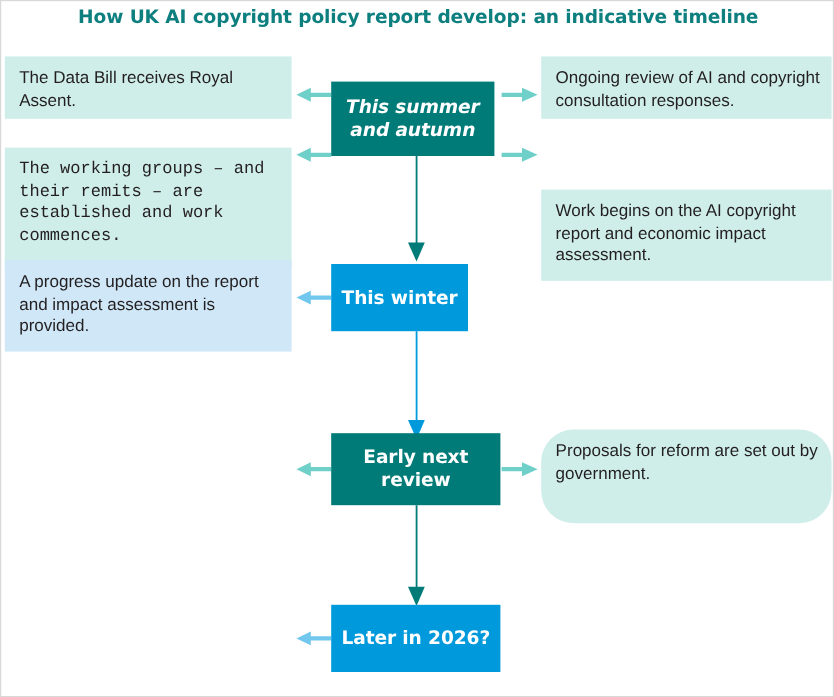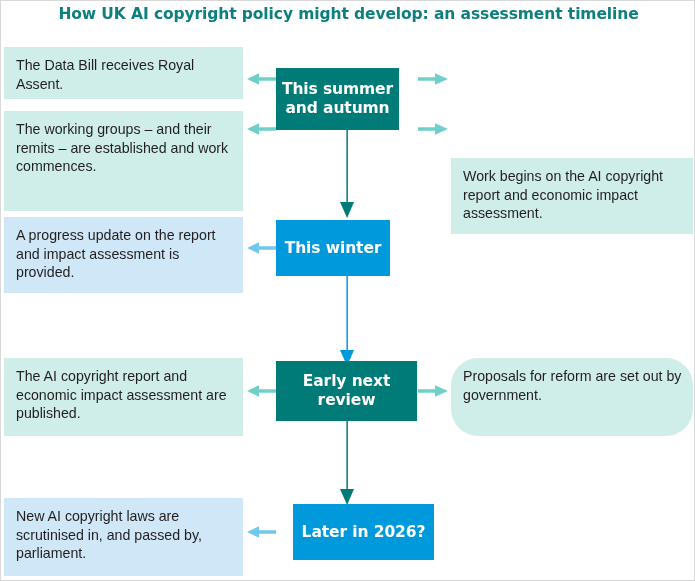--- a/index.html
+++ b/index.html
@@ -69,26 +69,27 @@
   .h-arrow { position: absolute; }
   .v-arrow { position: absolute; }
 
   svg { display: block; overflow: visible; }
 </style>
 </head>
 <body>
 
 <div id="page">
 
-  <div class="title">How UK AI copyright policy might develop: an assessment timeline</div>
+  <div class="title">How UK AI copyright policy report develop: an indicative timeline</div>
 
   <div class="side-box mint" style="left:3px; top:46px; width:239px; height:52px;">The Data Bill receives Royal Assent.</div>
 
-  <div class="side-box mint" style="left:3px; top:110px; width:239px; height:100px;">The working groups – and their remits – are established and work commences.</div>
+  <div class="side-box mint" style="left:3px; top:122px; width:239px; height:100px;font-family:Liberation Mono, monospace;">The working groups – and their remits – are established and work commences.</div>
 
+  <div class="side-box mint" style="left:450px; top:46px; width:242px; height:52px;">Ongoing review of AI and copyright consultation responses.</div>
 
   <div class="side-box mint" style="left:450px; top:110px; width:242px; height:76px;margin-top:47px;">Work begins on the AI copyright report and economic impact assessment.</div>
 
   <div class="h-arrow" style="left:246px; top:71px;">
     <svg width="29" height="14" viewBox="0 0 29 14">
       <path d="M29 5.2 H12 V1.2 L0 7 L12 12.8 V8.8 H29 Z" fill="#6fcfc9"></path>
     </svg>
   </div>
   <div class="h-arrow" style="left:246px; top:121px;">
     <svg width="29" height="14" viewBox="0 0 29 14">
@@ -100,21 +101,21 @@
     <svg width="30" height="14" viewBox="0 0 30 14">
       <path d="M0 5.2 H17 V1.2 L30 7 L17 12.8 V8.8 H0 Z" fill="#6fcfc9"></path>
     </svg>
   </div>
   <div class="h-arrow" style="left:417px; top:121px;">
     <svg width="30" height="14" viewBox="0 0 30 14">
       <path d="M0 5.2 H17 V1.2 L30 7 L17 12.8 V8.8 H0 Z" fill="#6fcfc9"></path>
     </svg>
   </div>
 
-  <div class="node teal" style="left:275px; top:67px; width:123px; height:62px;">This summer and autumn</div>
+  <div class="node teal" style="left:275px; top:67px; width:136px; height:62px;font-style:italic;">This summer and autumn</div>
 
   <div class="v-arrow" style="left:338px; top:129px;">
     <svg width="16" height="88" viewBox="0 0 16 88">
       <path d="M7.4 0 H8.9 V76 H7.4 Z" fill="#007b78"></path>
       <path d="M1 72 L15 72 L8.1 88 Z" fill="#007b78"></path>
     </svg>
   </div>
 
   <div class="side-box blue" style="left:3px; top:216px; width:239px; height:76px;">A progress update on the report and impact assessment is provided.</div>
 
@@ -126,21 +127,20 @@
 
   <div class="node blue" style="left:275px; top:219px; width:114px; height:56px;">This winter</div>
 
   <div class="v-arrow" style="left:338px; top:275px;">
     <svg width="16" height="90" viewBox="0 0 16 90">
       <path d="M7.4 0 H8.9 V78 H7.4 Z" fill="#0099dc"></path>
       <path d="M1 74 L15 74 L8.1 90 Z" fill="#0099dc"></path>
     </svg>
   </div>
 
-  <div class="side-box mint" style="left:3px; top:357px; width:239px; height:78px;">The AI copyright report and economic impact assessment are published.</div>
 
   <div class="side-box mint" style="left:450px; top:357px; width:242px; height:78px;border-radius:27px;">Proposals for reform are set out by government.</div>
 
   <div class="h-arrow" style="left:246px; top:383px;">
     <svg width="29" height="14" viewBox="0 0 29 14">
       <path d="M29 5.2 H12 V1.2 L0 7 L12 12.8 V8.8 H29 Z" fill="#6fcfc9"></path>
     </svg>
   </div>
 
   <div class="h-arrow" style="left:417px; top:383px;">
@@ -151,23 +151,22 @@
 
   <div class="node teal" style="left:275px; top:360px; width:141px; height:60px;">Early next review</div>
 
   <div class="v-arrow" style="left:338px; top:420px;">
     <svg width="16" height="84" viewBox="0 0 16 84">
       <path d="M7.4 0 H8.9 V72 H7.4 Z" fill="#007b78"></path>
       <path d="M1 68 L15 68 L8.1 84 Z" fill="#007b78"></path>
     </svg>
   </div>
 
-  <div class="side-box blue" style="left:3px; top:497px; width:239px; height:78px;">New AI copyright laws are scrutinised in, and passed by, parliament.</div>
 
   <div class="h-arrow" style="left:246px; top:524px;">
     <svg width="29" height="14" viewBox="0 0 29 14">
       <path d="M29 5.2 H12 V1.2 L0 7 L12 12.8 V8.8 H29 Z" fill="#72c7ee"></path>
     </svg>
   </div>
 
-  <div class="node blue" style="left:275px; top:503px; width:141px; height:56px;margin-left:17px;">Later in 2026?</div>
+  <div class="node blue" style="left:275px; top:503px; width:141px; height:56px;">Later in 2026?</div>
 
 </div>
 
 </body></html>

